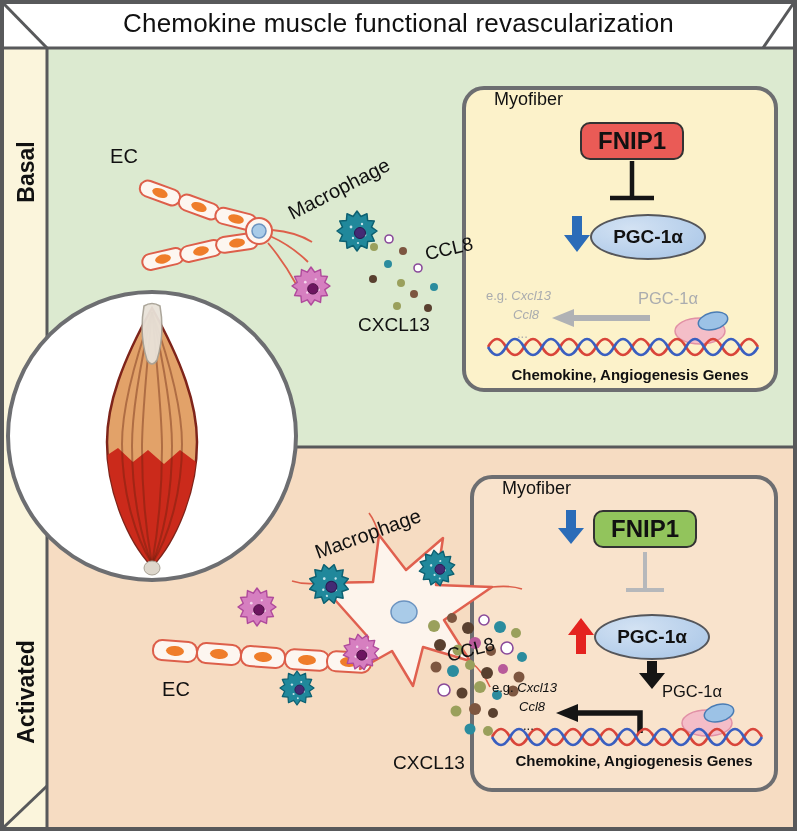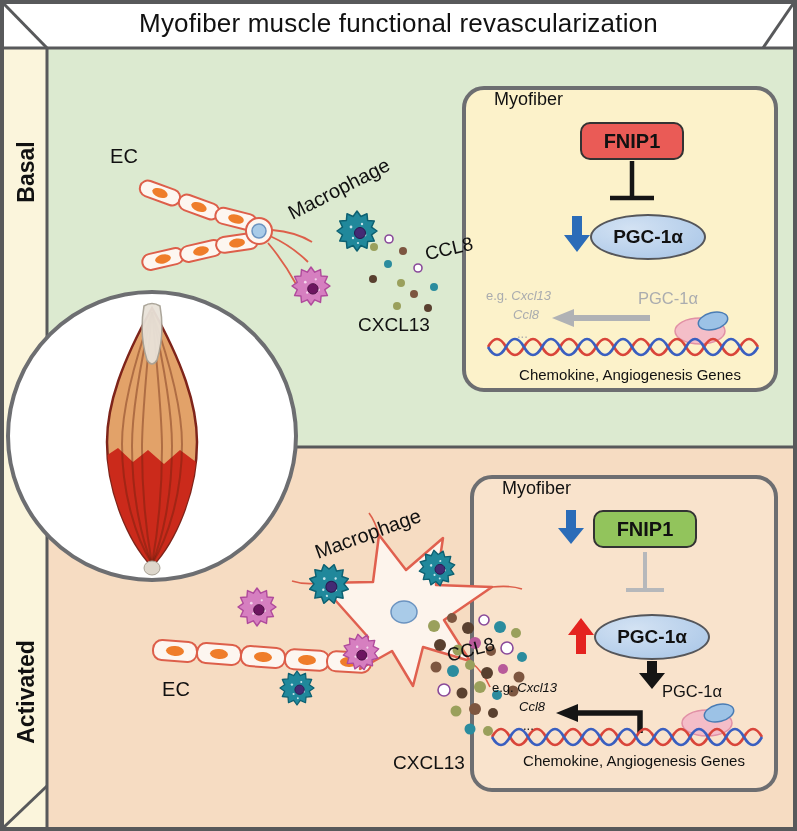--- a/index.html
+++ b/index.html
@@ -16,23 +16,23 @@
        border-radius:50%;background:#fff;z-index:8;box-sizing:border-box;overflow:hidden;}
   .myobox{position:absolute;z-index:10;border:4px solid var(--box_border);border-radius:22px;box-sizing:border-box;}
   .myobox-basal{left:462px;top:86px;width:316px;height:306px;background:var(--myofiber_basal_bg);}
   .myobox-act{left:470px;top:475px;width:308px;height:317px;background:var(--myofiber_activated_bg);}
   .art{position:absolute;left:0;top:0;z-index:20;pointer-events:none;}
   .lbl{position:absolute;z-index:30;white-space:nowrap;transform:translate(-50%,-50%);font-size:19px;}
   .lbl-l{position:absolute;z-index:30;white-space:nowrap;transform:translate(0,-50%);font-size:18px;}
   .side-lbl{font-size:23px;font-weight:600;}
   .big{font-size:20px;}
   .gray{color:var(--inactive_gray);}
-  .cap{font-size:15px;font-weight:400;}
+  .cap{font-size:15px;font-weight:700;}
   .fnip{position:absolute;z-index:25;width:104px;height:38px;border:2px solid #333;border-radius:10px;
-       display:flex;align-items:center;justify-content:center;font-size:20px;font-weight:600;box-sizing:border-box;}
+       display:flex;align-items:center;justify-content:center;font-size:24px;font-weight:600;box-sizing:border-box;}
   .pgc{position:absolute;z-index:25;width:116px;height:46px;border:2px solid #55565a;border-radius:50%;
        display:flex;align-items:center;justify-content:center;font-size:19px;font-weight:600;box-sizing:border-box;
        background:radial-gradient(ellipse at 35% 30%, #d3e2f3, var(--pgc1a_fill));}
   .genes{position:absolute;z-index:30;font-size:13px;line-height:19px;}
   .genes i{font-style:italic;}
   .genes .l2{padding-left:27px;}
   .genes .l3{padding-left:31px;}
   .ec{fill:#fdf6f0;stroke:#dd5f4a;stroke-width:2;}
   .ecn{fill:#ef7d2a;}
   .d-ol{fill:#9aa05c}.d-br{fill:#7d5640}.d-db{fill:#59402f}.d-tl{fill:#2b8c9e}.d-mg{fill:#b85a9a}
@@ -40,21 +40,21 @@
 </style>
 </head>
 <body>
 
 <div class="fig">
 
   <div class="panel-basal"></div>
   <div class="panel-act"></div>
   <div class="strip"></div>
   <div class="title-bar">
-    <span>Myofiber muscle functional revascularization</span>
+    <span>Chemokine muscle functional revascularization</span>
   </div>
 
   <svg class="lines-svg" width="797" height="831">
     <g stroke="#58595b" stroke-width="3">
       <line x1="4" y1="48" x2="793" y2="48"></line>
       <line x1="47" y1="48" x2="47" y2="827"></line>
       <line x1="47" y1="447" x2="793" y2="447"></line>
       <line x1="4" y1="4" x2="47" y2="48"></line>
       <line x1="793" y1="4" x2="763" y2="48"></line>
       <line x1="4" y1="827" x2="47" y2="786"></line>

